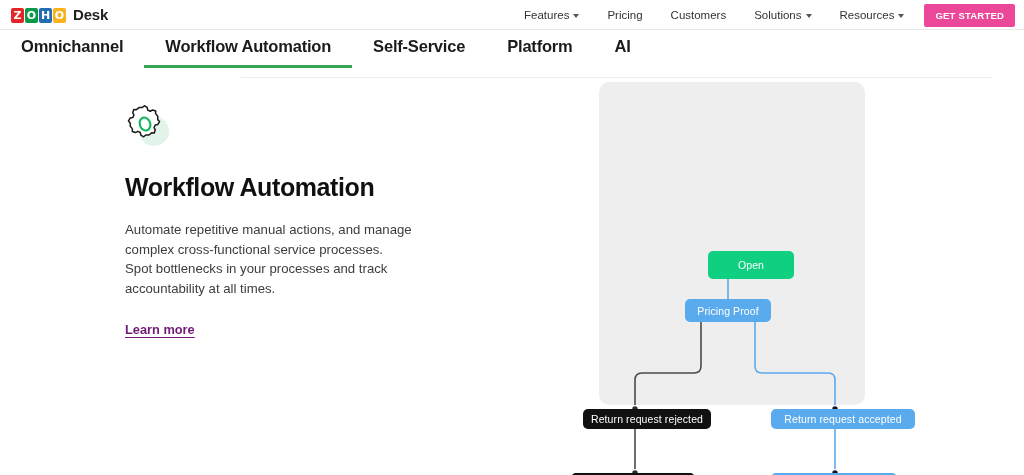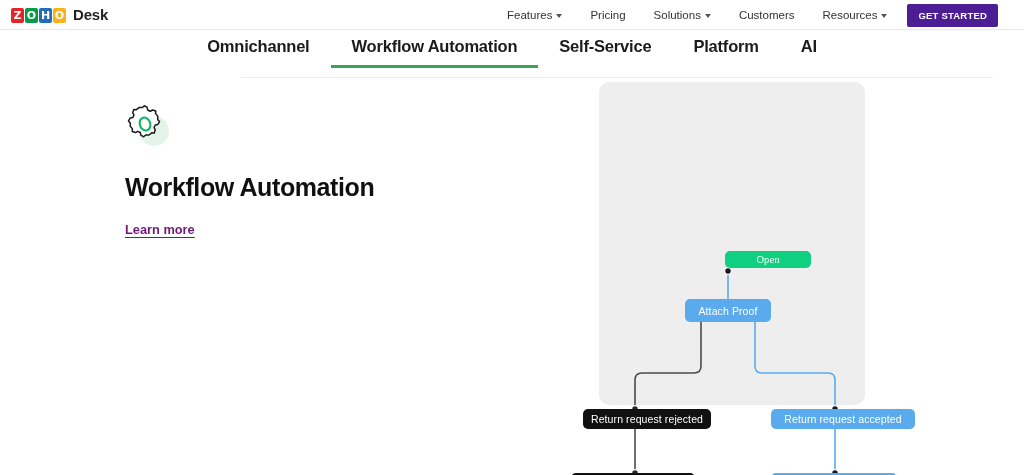--- a/index.html
+++ b/index.html
@@ -77,43 +77,42 @@
   }
   .caret {
     width: 0; height: 0;
     border-left: 3.5px solid transparent;
     border-right: 3.5px solid transparent;
     border-top: 4px solid #555555;
     display: inline-block;
     margin-top: 1px;
   }
   .cta {
-    background: #4c1d95;
+    background: #ec4899;
     color: #ffffff;
     font-size: 9.5px;
     font-weight: 700;
     letter-spacing: 0.2px;
     padding: 6px 11px;
     border: none;
     border-radius: 2px;
-    margin-right: 26px;
+    margin-right: 9px;
     margin-left: 6px;
     cursor: pointer;
     font-family: "Liberation Sans", sans-serif;
     white-space: nowrap;
   }
 
   
   .tabrow {
     position: relative;
     height: 48px;
     width: 1024px;
     display: flex;
     align-items: flex-start;
-    justify-content: center;
     gap: 0px;
     padding-top: 7px;
   }
   .tab {
     font-size: 16.5px;
     font-weight: 700;
     color: #1b1b1b;
     padding: 0 21px 9px 21px;
     cursor: pointer;
     letter-spacing: -0.2px;
@@ -211,21 +210,21 @@
     align-items: center;
     justify-content: center;
     cursor: pointer;
     white-space: nowrap;
     letter-spacing: 0.1px;
   }
   .node.green { background: #0fd080; }
   .node.blue  { background: #5aaaee; }
   .node.dark  { background: #111111; }
 
-  .n-open      { left: 725px; top: 173px; width: 86px;  height: 17px; font-family: Liberation Serif, serif; }
+  .n-open      { left: 708px; top: 173px; width: 86px;  height: 28px; }
   .n-attach    { left: 685px; top: 221px; width: 86px;  height: 23px; }
   .n-rejected  { left: 571px; top: 331px; width: 128px; height: 20px; margin-left: 12px; }
   .n-accepted  { left: 771px; top: 331px; width: 144px; height: 20px; }
   .n-notify    { left: 571px; top: 395px; width: 124px; height: 20px; }
   .n-schedule  { left: 771px; top: 395px; width: 126px; height: 20px; }
 </style>
 </head>
 <body>
 
 <div class="topbar">
@@ -242,25 +241,25 @@
 
   <nav class="topnav">
     <div class="topnav-item">
       <span>Features</span>
       <span class="caret"></span>
     </div>
     <div class="topnav-item">
       <span>Pricing</span>
     </div>
     <div class="topnav-item">
+      <span>Customers</span>
+    </div>
+    <div class="topnav-item">
       <span>Solutions</span>
       <span class="caret"></span>
-    </div>
-    <div class="topnav-item">
-      <span>Customers</span>
     </div>
     <div class="topnav-item">
       <span>Resources</span>
       <span class="caret"></span>
     </div>
     <button class="cta">GET STARTED</button>
   </nav>
 </div>
 
 <div class="tabrow">
@@ -284,20 +283,21 @@
                    1.1 3.2 -1.1 3.2 1.0 2.4 -2.6 2.1 -2.6 -0.4 -2.0 2.0 0.4 2.6 -2.1 2.6
                    -2.4 -1.0 -3.2 1.1 -3.2 -1.1 -2.4 1.0 -2.1 -2.6 0.4 -2.6 -2.0 -2.0
                    -2.6 0.4 -2.6 -2.1 1.0 -2.4 -1.1 -3.2 1.1 -3.2 -1.0 -2.4 2.6 -2.1
                    2.6 0.4 2.0 -2.0 -0.4 -2.6 2.1 -2.6 2.4 1.0 Z" fill="#ffffff" stroke="#1b1b1b" stroke-width="1.5" stroke-linejoin="round"></path>
           <ellipse cx="20" cy="20" rx="5.2" ry="6.6" fill="#ffffff" stroke="#10b85f" stroke-width="2.1"></ellipse>
         </g>
       </svg>
     </div>
 
     <h2 class="headline">Workflow Automation</h2>
+    <p class="para">Automate repetitive manual actions, and manage complex cross-functional service processes. Spot bottlenecks in your processes and track accountability at all times.</p>
     <a class="learn">Learn more</a>
   </div>
 
   <div class="panel"></div>
 
   <svg class="diagram">
 
     <path d="M728 193 L728 221" stroke="#5aaaee" stroke-width="1.6" fill="none"></path>
     <circle cx="728" cy="193" r="3.4" fill="#111827" stroke="#ffffff" stroke-width="1.3"></circle>
 
@@ -308,19 +308,19 @@
     <circle cx="835" cy="331" r="3.4" fill="#111827" stroke="#ffffff" stroke-width="1.3"></circle>
 
     <path d="M635 351 L635 395" stroke="#4a4a4a" stroke-width="1.6" fill="none"></path>
     <circle cx="635" cy="395" r="3.4" fill="#2b2b2b" stroke="#ffffff" stroke-width="1.3"></circle>
 
     <path d="M835 351 L835 395" stroke="#5aaaee" stroke-width="1.6" fill="none"></path>
     <circle cx="835" cy="395" r="3.4" fill="#111827" stroke="#ffffff" stroke-width="1.3"></circle>
   </svg>
 
   <div class="node green n-open">Open</div>
-  <div class="node blue  n-attach">Attach Proof</div>
+  <div class="node blue  n-attach">Pricing Proof</div>
   <div class="node dark  n-rejected">Return request rejected</div>
   <div class="node blue  n-accepted">Return request accepted</div>
   <div class="node dark  n-notify">Notify customer</div>
   <div class="node blue  n-schedule">Schedule pickup</div>
 
 </div>
 
 </body></html>

